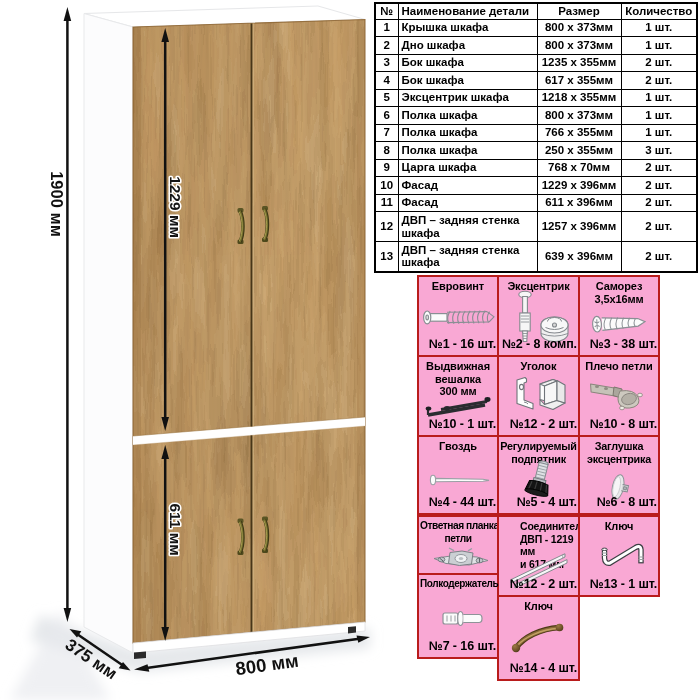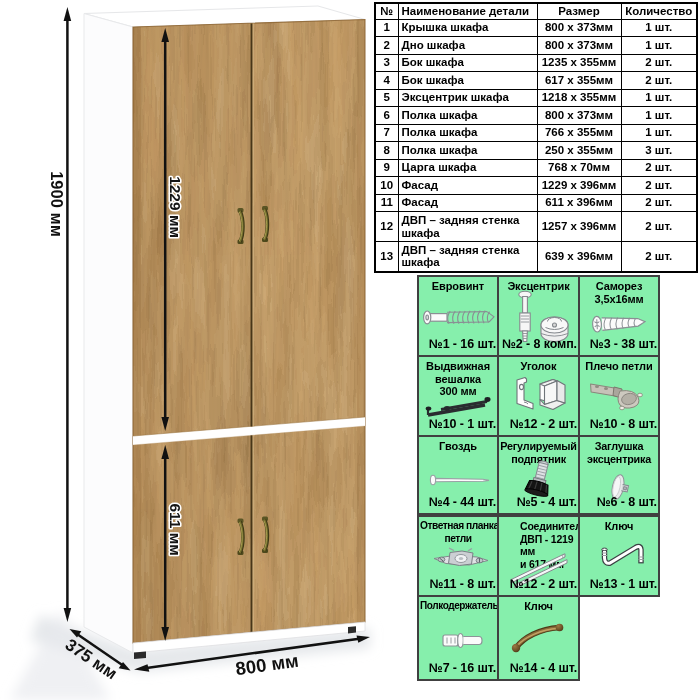--- a/index.html
+++ b/index.html
@@ -8,21 +8,21 @@
   
   #parts{position:absolute;left:374px;top:2px;}
   #parts table{border-collapse:collapse;table-layout:fixed;width:324px;}
   #parts td,#parts th{border:1px solid #000;font-weight:bold;font-size:11.5px;color:#000;
      padding:0 0 0 3px;line-height:1.15;overflow:hidden;white-space:nowrap;}
   #parts td.w{white-space:normal;line-height:1.1;}
   #parts .c{text-align:center;padding:0;}
   #parts tr{height:17.5px;}
   #parts table{border:2px solid #000;}
   
-  .hw{position:absolute;box-sizing:border-box;border:2px solid #404040;background:#86efac;}
+  .hw{position:absolute;box-sizing:border-box;border:2px solid #b91c1c;background:#f9a8d4;}
   .hw .t{position:absolute;left:1px;right:1px;top:3px;text-align:center;font-weight:bold;
      font-size:11px;line-height:12.5px;color:#000;letter-spacing:-0.1px;}
   .hw .n{position:absolute;left:1px;right:1px;bottom:4px;text-align:right;font-weight:bold;
      font-size:12.5px;color:#000;letter-spacing:-0.1px;}
   .hw svg{position:absolute;left:0;top:0;}
 </style>
 </head>
 <body>
 <div id="stage">
 
@@ -472,21 +472,21 @@
       <path d="M24.5,32.5 L24.5,41 Q24.8,46.8 29.5,46.3 L55.5,30.5 Q60.5,27.8 61,32.5 L61,45.5" stroke="#ffffff" stroke-width="3"></path>
       <ellipse cx="24.5" cy="32.3" rx="2.7" ry="1.2" fill="#fff" stroke="#3c4044" stroke-width="1"></ellipse>
       <path d="M22,36 h5.2 M22,38.5 h5.2" stroke="#9a9ea2" stroke-width="1"></path>
       <path d="M58.5,40 h5.2 M58.5,42.5 h5.2" stroke="#9a9ea2" stroke-width="1"></path>
       <path d="M58.3,45.8 h5.4" stroke="#3c4044" stroke-width="1.2"></path>
     </g>
   </svg>
   <div class="n">№13 - 1 шт.</div>
 </div>
 
-<div class="hw" style="left:417px;top:595px;width:82px;height:86px;">
+<div class="hw" style="left:417px;top:573px;width:82px;height:86px;">
   <div class="t" style="font-size:10px;letter-spacing:-0.4px;white-space:nowrap;">Полкодержатель</div>
   <svg width="82" height="86" viewBox="0 0 82 86">
     <g stroke="#8e9398" fill="#fbfbfb" stroke-width="1.2">
       <rect x="24" y="38" width="15" height="11" rx="2"></rect>
       <ellipse cx="41.5" cy="43.5" rx="2.8" ry="7"></ellipse>
       <path d="M44.3,39.5 L60,39.5 q3,0 3,4 q0,4 -3,4 L44.3,47.5"></path>
       <path d="M28,40.5 v6 M32,40.5 v6 M36,40.5 v6" stroke-width="0.9"></path>
     </g>
   </svg>
   <div class="n">№7 - 16 шт.</div>

